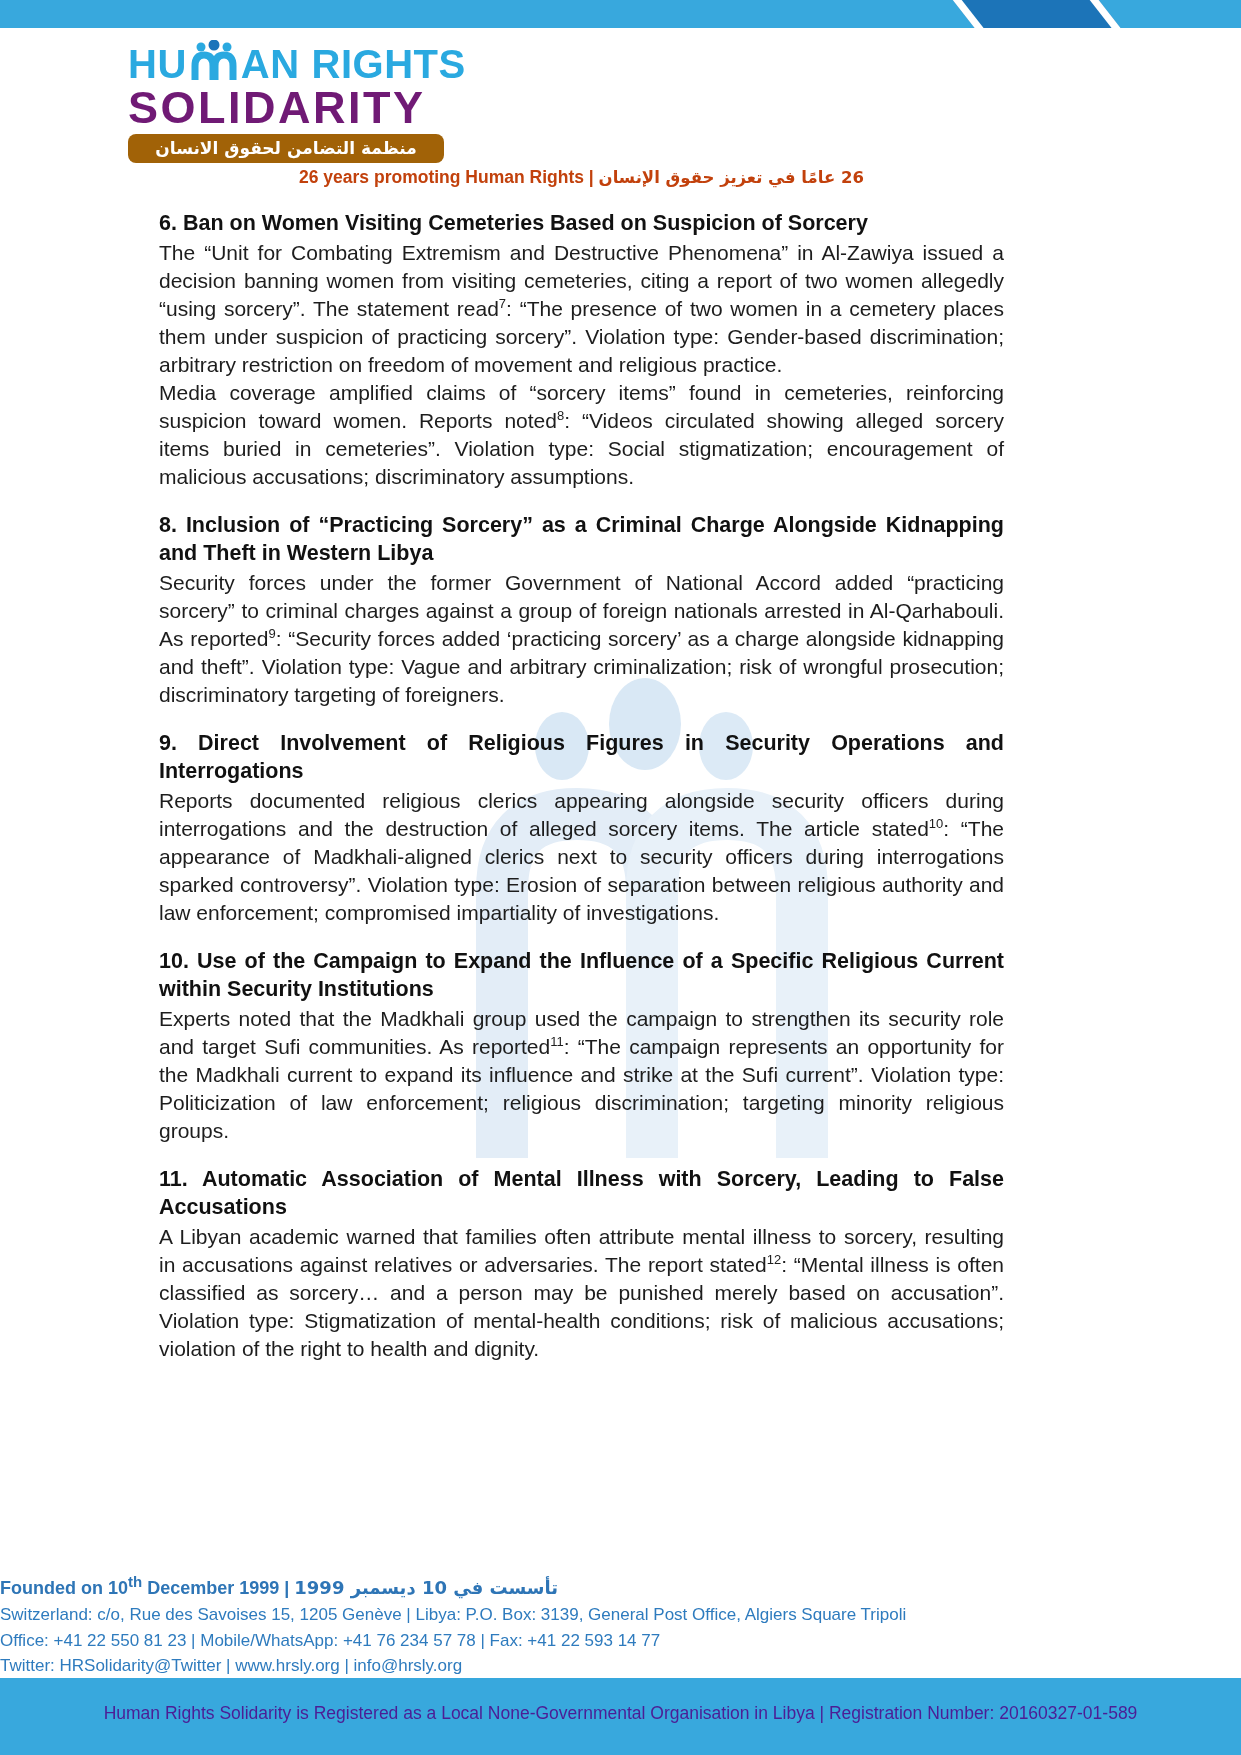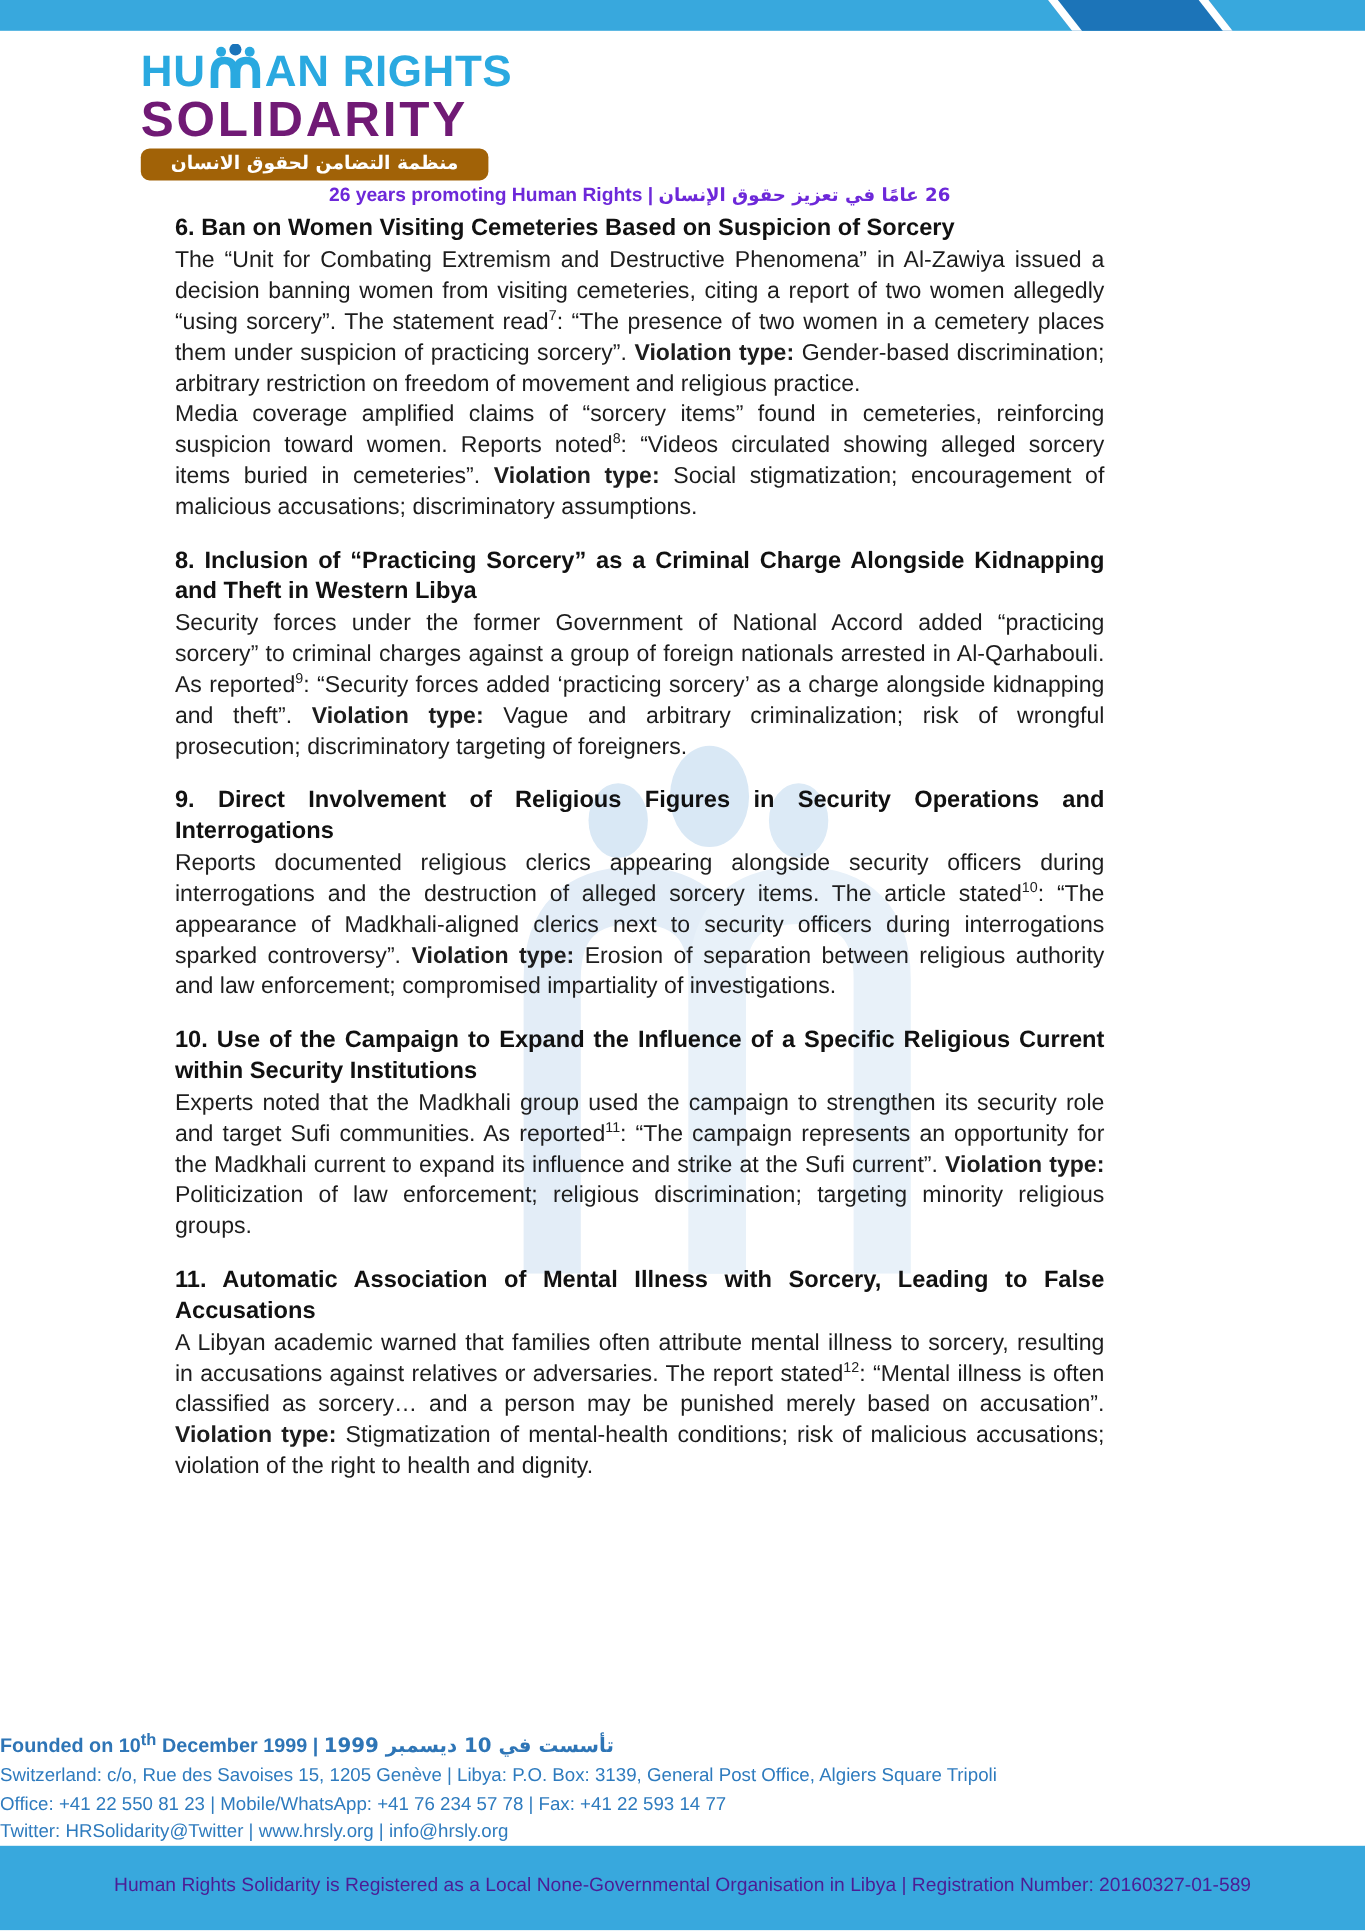--- a/index.html
+++ b/index.html
@@ -19,26 +19,26 @@
   .logo{position:absolute;left:128px;top:40px;z-index:2;}
   .logo-line1{color:#2AA9E0;font-weight:bold;font-size:40px;line-height:44px;letter-spacing:.5px;white-space:nowrap;text-align:center;}
   .logo-line1 .logo-m{display:inline-block;vertical-align:-2px;margin:0 1px;}
   .logo-line1 .w2{margin-left:12px;}
   .logo-line2{color:#701a75;font-weight:bold;font-size:45px;line-height:44px;letter-spacing:2.5px;white-space:nowrap;}
   .logo-arabic{margin-top:4px;width:316px;height:29px;background:#a16207;border-radius:8px;color:#fff;
                font-family:"DejaVu Sans",sans-serif;font-size:17px;line-height:29px;text-align:center;font-weight:bold;}
 
   
   .content{position:absolute;left:159px;top:166px;width:845px;z-index:1;}
-  .tagline{text-align:center;color:#6d28d9;font-weight:bold;font-size:17.5px;line-height:22px;margin-bottom:4px;}
+  .tagline{text-align:center;color:#c2410c;font-weight:bold;font-size:17.5px;line-height:22px;margin-bottom:20px;}
   .tagline .tg-ar{font-family:"DejaVu Sans",sans-serif;font-size:16.5px;}
   section h2{font-size:21.5px;line-height:28px;margin:20px 0 2px 0;color:#111;text-align:justify;font-weight:bold;}
   section:first-of-type h2{margin-top:0;}
   section p{font-size:21px;line-height:28px;margin:0;color:#1D1D1D;text-align:justify;}
-  section p .b{font-weight:bold;}
+  section p .b{font-weight:normal;}
   section p sup{font-size:13px;line-height:0;}
 
   
   .footer{position:absolute;top:1568px;left:0;width:100%;z-index:1;}
   .f-founded{color:#2E75B6;font-weight:bold;font-size:18px;line-height:27px;}
   .f-founded .f-ar,.bottom-bar .f-ar{font-family:"DejaVu Sans",sans-serif;}
   .f-line{color:#2E7BBE;font-size:17px;line-height:25.5px;}
 
   
   .bottom-bar{position:absolute;left:0;top:1678px;width:1241px;height:77px;background:#38A8DD;color:#4c1d95;

